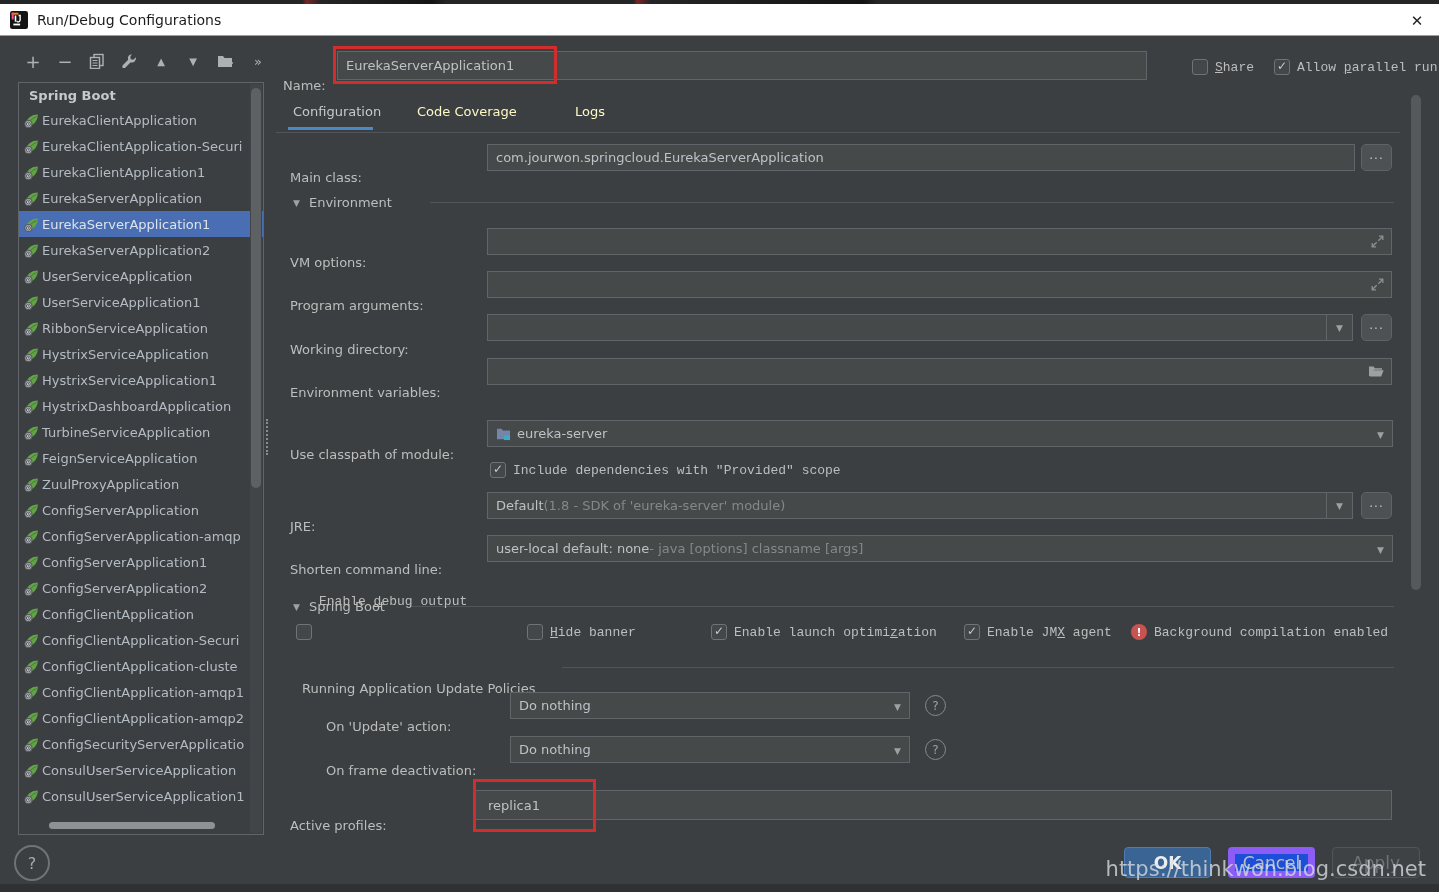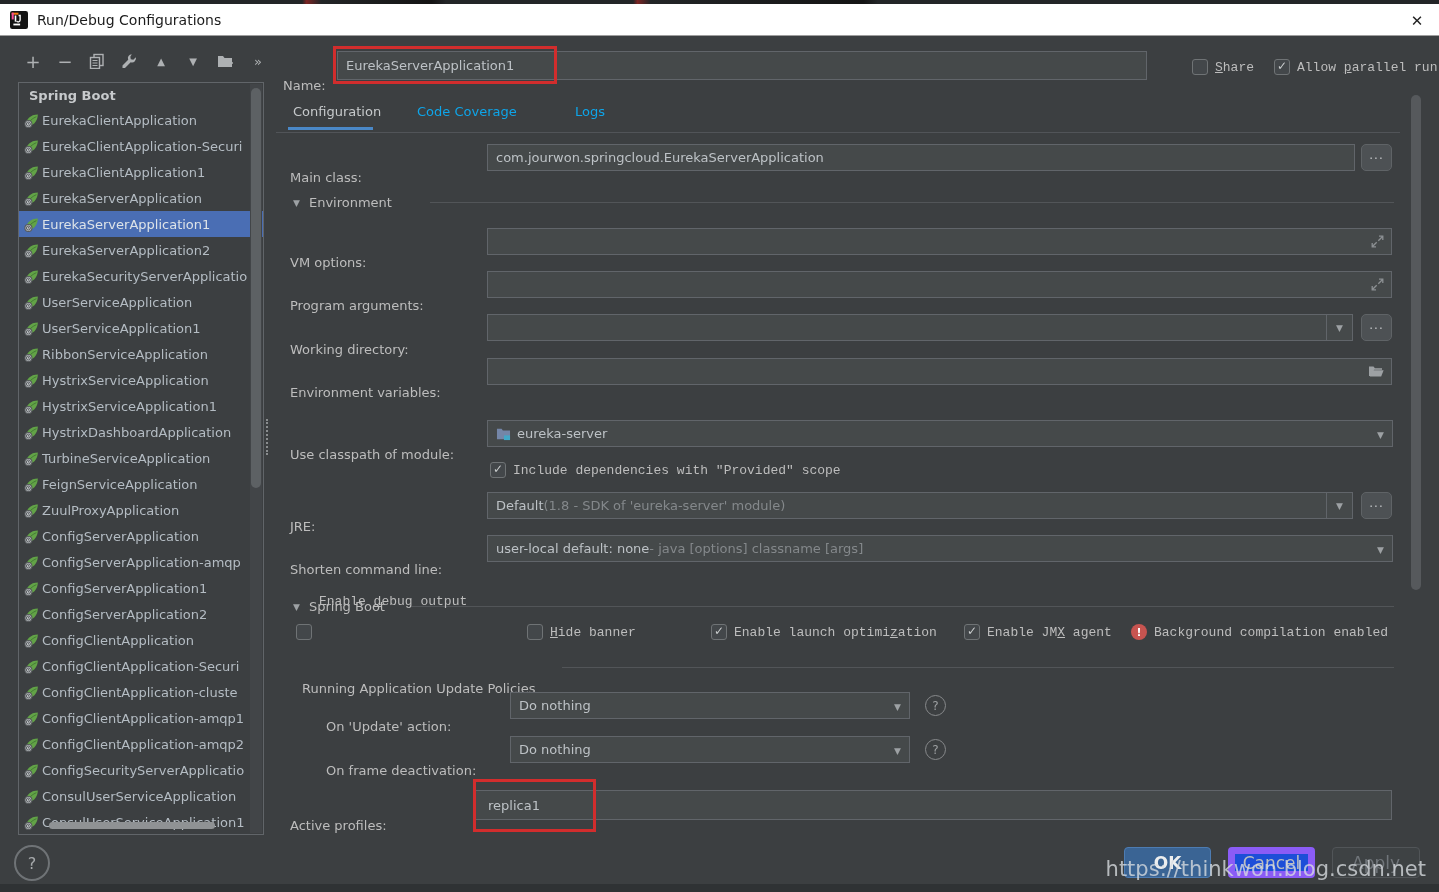--- a/index.html
+++ b/index.html
@@ -45,21 +45,21 @@
   .sb-row { height:26px; display:flex; align-items:center; padding-left:4px; white-space:nowrap; overflow:hidden; color:#b4bcc3; font-size:13px; }
   .sb-row.selected { background:#4a6eb4; color:#dde3e8; }
   .sb-row svg { flex:0 0 auto; margin-right:2px; }
   .sb-vtrack { position:absolute; right:1px; top:1px; width:12px; height:749px; background:#424548; }
   .sb-vthumb { position:absolute; right:2px; top:5px; width:10px; height:400px; background:#5d6164; border-radius:5px; }
   .sb-hthumb { position:absolute; left:30px; top:739px; width:166px; height:7px; background:#8f9294; border-radius:4px; }
 
   .divider-dots { position:absolute; left:266px; top:419px; height:36px; width:0; border-left:2px dotted #8a8d8f; }
 
   
-  .tab { position:absolute; top:104px; font-size:13px; color:#0ea5e9; }
+  .tab { position:absolute; top:104px; font-size:13px; color:#fef9c3; }
   .tab.selected { color:#c6c9cb; }
   .tab-underline { position:absolute; left:288px; top:127px; width:85px; height:3px; background:#4a88c7; }
   .tab-sep { position:absolute; left:276px; top:132px; width:1124px; height:1px; background:#515458; }
 
   .warn-icon { position:absolute; width:16px; height:16px; border-radius:50%; background:#c75450; color:#fff; font-size:11px; font-weight:bold; display:flex; align-items:center; justify-content:center; }
   .help-circle { position:absolute; width:21px; height:21px; border-radius:50%; border:1px solid #87898b; color:#9da0a2; font-size:12px; display:flex; align-items:center; justify-content:center; }
 
   .redbox { position:absolute; border:3px solid #d22d2d; }
 
   
@@ -203,30 +203,20 @@
     <span>EurekaServerApplication2</span>
   </div>
         <div class="sb-row">
     <svg width="17" height="17" viewBox="0 0 16 16">
       <path d="M2.6 13.6 C2.4 7 7 2.4 14 2.4 C13.6 9.6 9 13.9 2.6 13.6 Z" fill="#62a347"></path>
       <path d="M3.2 13 C6 8.2 9 6 12.6 4.4" stroke="#3e7230" stroke-width="0.8" fill="none"></path>
       <circle cx="5.1" cy="11.3" r="3.3" fill="#c3c7ca" stroke="#55585b" stroke-width="1"></circle>
       <circle cx="5.1" cy="11.3" r="1.9" fill="none" stroke="#55585b" stroke-width="0.9"></circle>
       <path d="M5.1 10.2 v1.2 l0.9 0.5" stroke="#55585b" stroke-width="0.8" fill="none"></path>
     </svg>
-    <span>EurekaSecurityServerApplicatio</span>
-  </div>
-        <div class="sb-row">
-    <svg width="17" height="17" viewBox="0 0 16 16">
-      <path d="M2.6 13.6 C2.4 7 7 2.4 14 2.4 C13.6 9.6 9 13.9 2.6 13.6 Z" fill="#62a347"></path>
-      <path d="M3.2 13 C6 8.2 9 6 12.6 4.4" stroke="#3e7230" stroke-width="0.8" fill="none"></path>
-      <circle cx="5.1" cy="11.3" r="3.3" fill="#c3c7ca" stroke="#55585b" stroke-width="1"></circle>
-      <circle cx="5.1" cy="11.3" r="1.9" fill="none" stroke="#55585b" stroke-width="0.9"></circle>
-      <path d="M5.1 10.2 v1.2 l0.9 0.5" stroke="#55585b" stroke-width="0.8" fill="none"></path>
-    </svg>
     <span>UserServiceApplication</span>
   </div>
         <div class="sb-row">
     <svg width="17" height="17" viewBox="0 0 16 16">
       <path d="M2.6 13.6 C2.4 7 7 2.4 14 2.4 C13.6 9.6 9 13.9 2.6 13.6 Z" fill="#62a347"></path>
       <path d="M3.2 13 C6 8.2 9 6 12.6 4.4" stroke="#3e7230" stroke-width="0.8" fill="none"></path>
       <circle cx="5.1" cy="11.3" r="3.3" fill="#c3c7ca" stroke="#55585b" stroke-width="1"></circle>
       <circle cx="5.1" cy="11.3" r="1.9" fill="none" stroke="#55585b" stroke-width="0.9"></circle>
       <path d="M5.1 10.2 v1.2 l0.9 0.5" stroke="#55585b" stroke-width="0.8" fill="none"></path>
     </svg>

